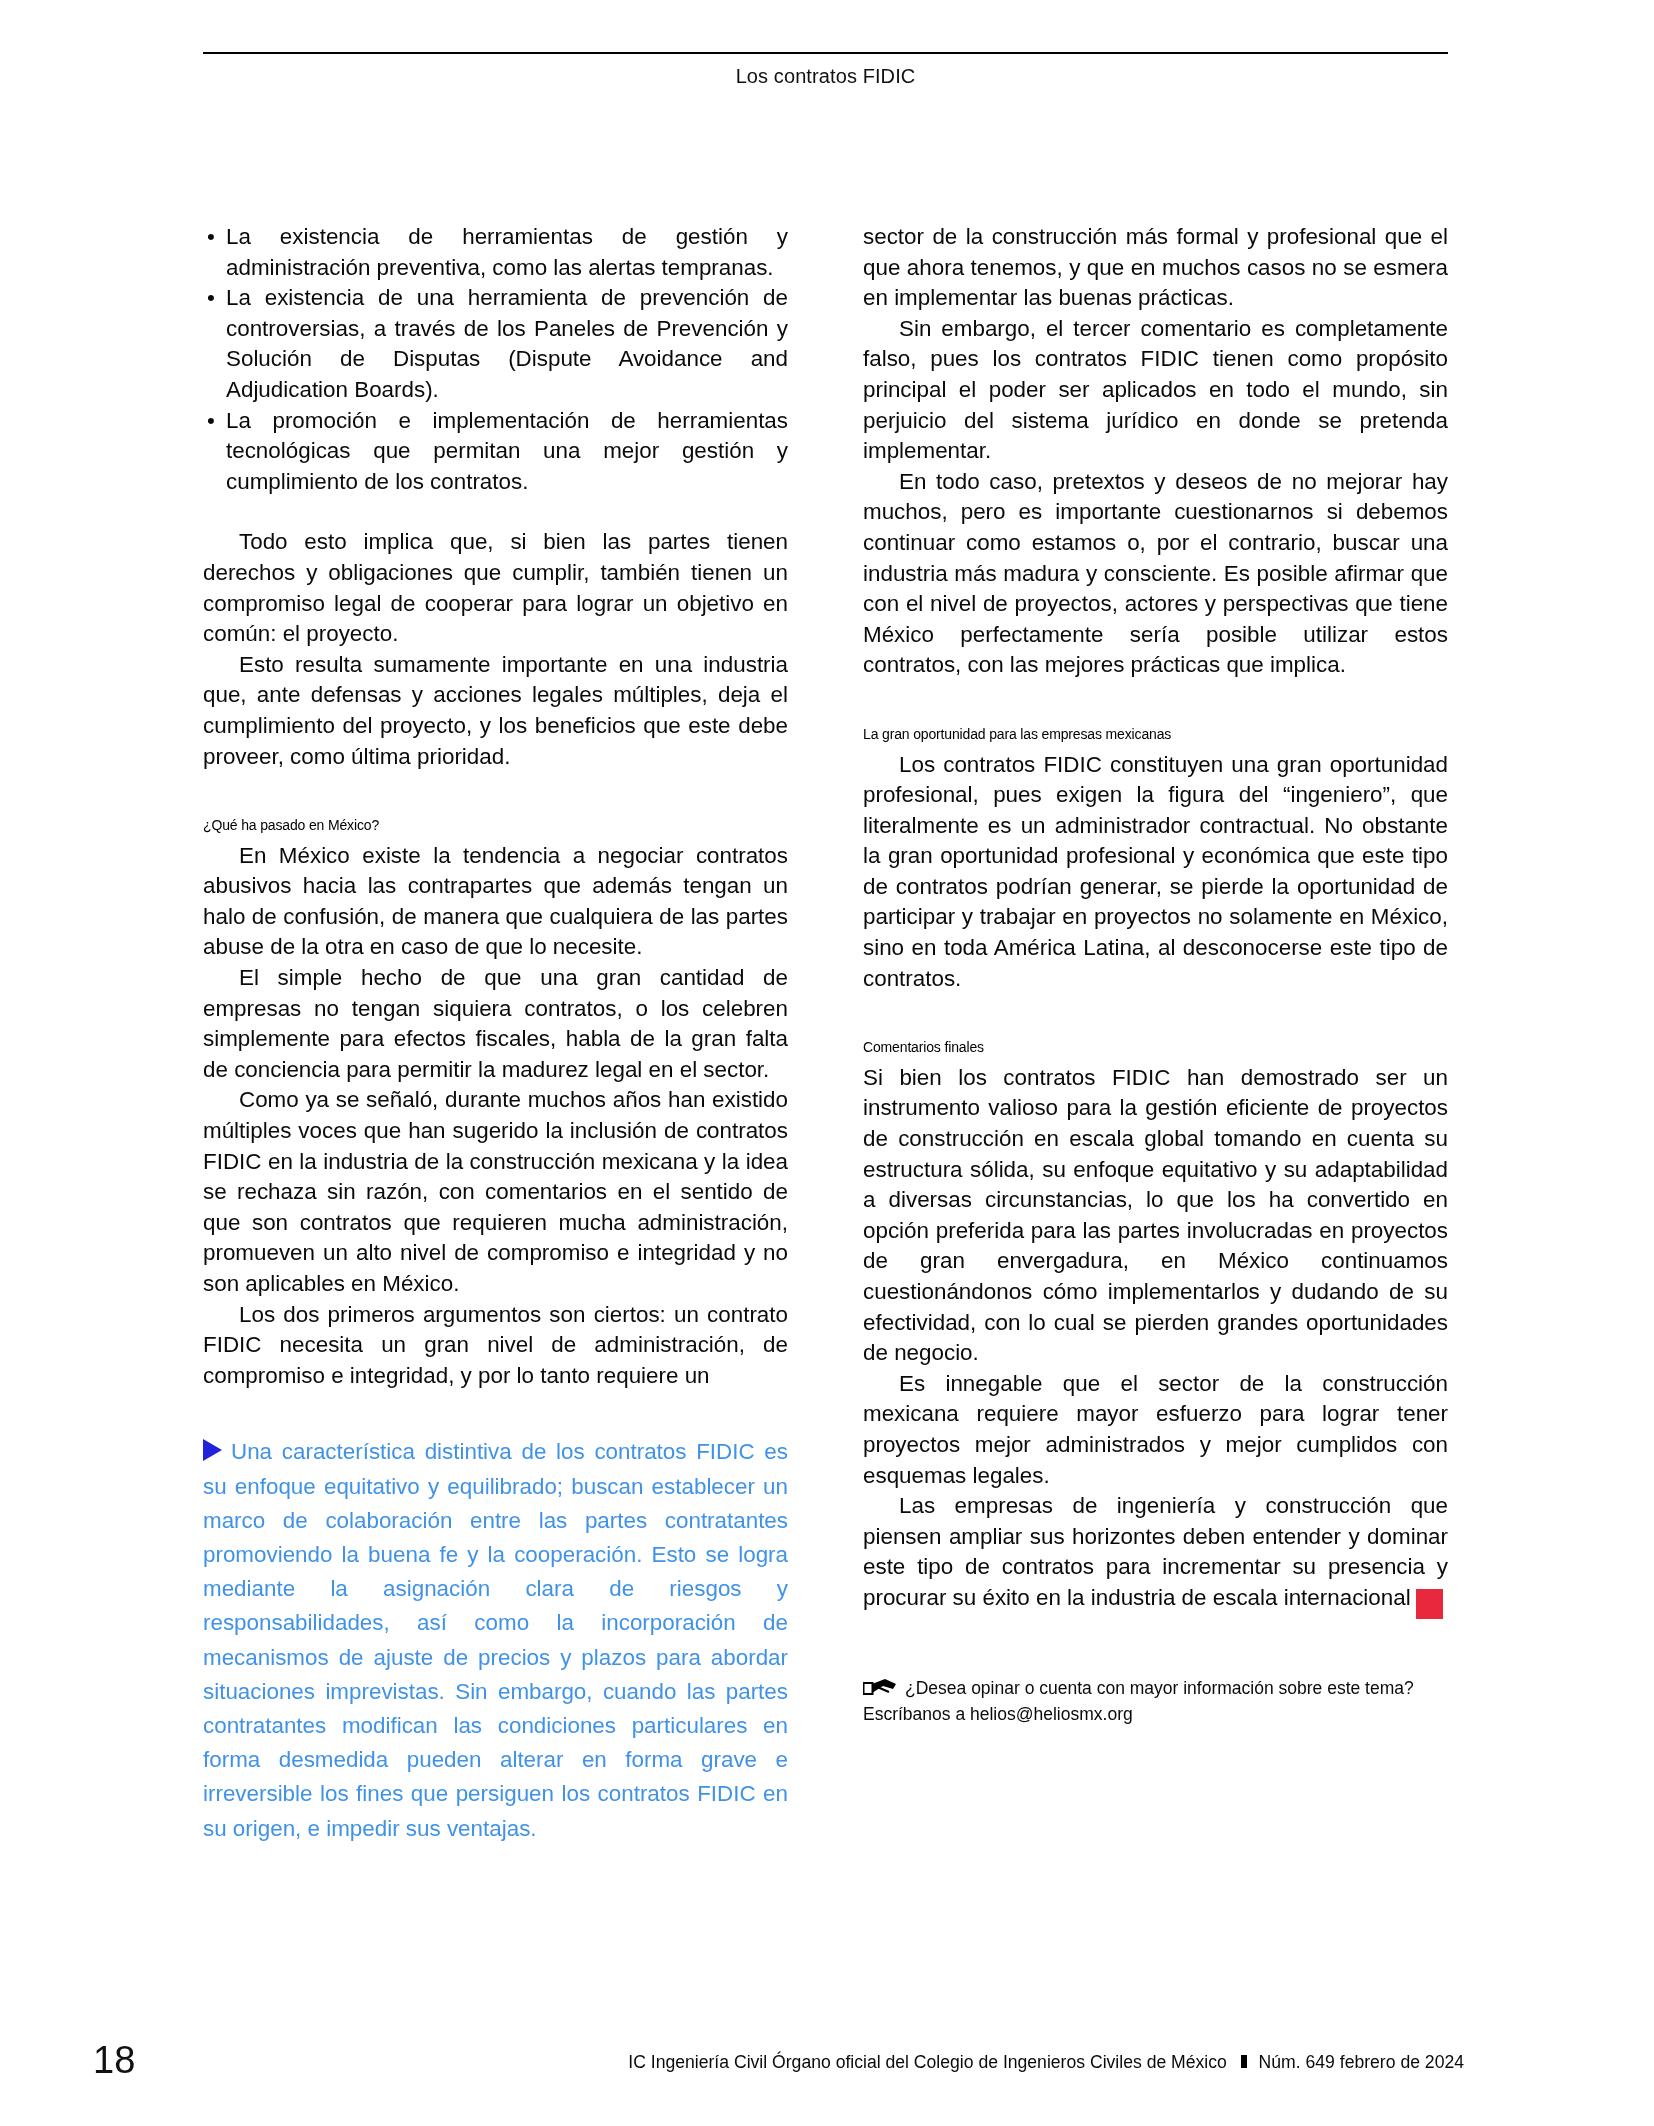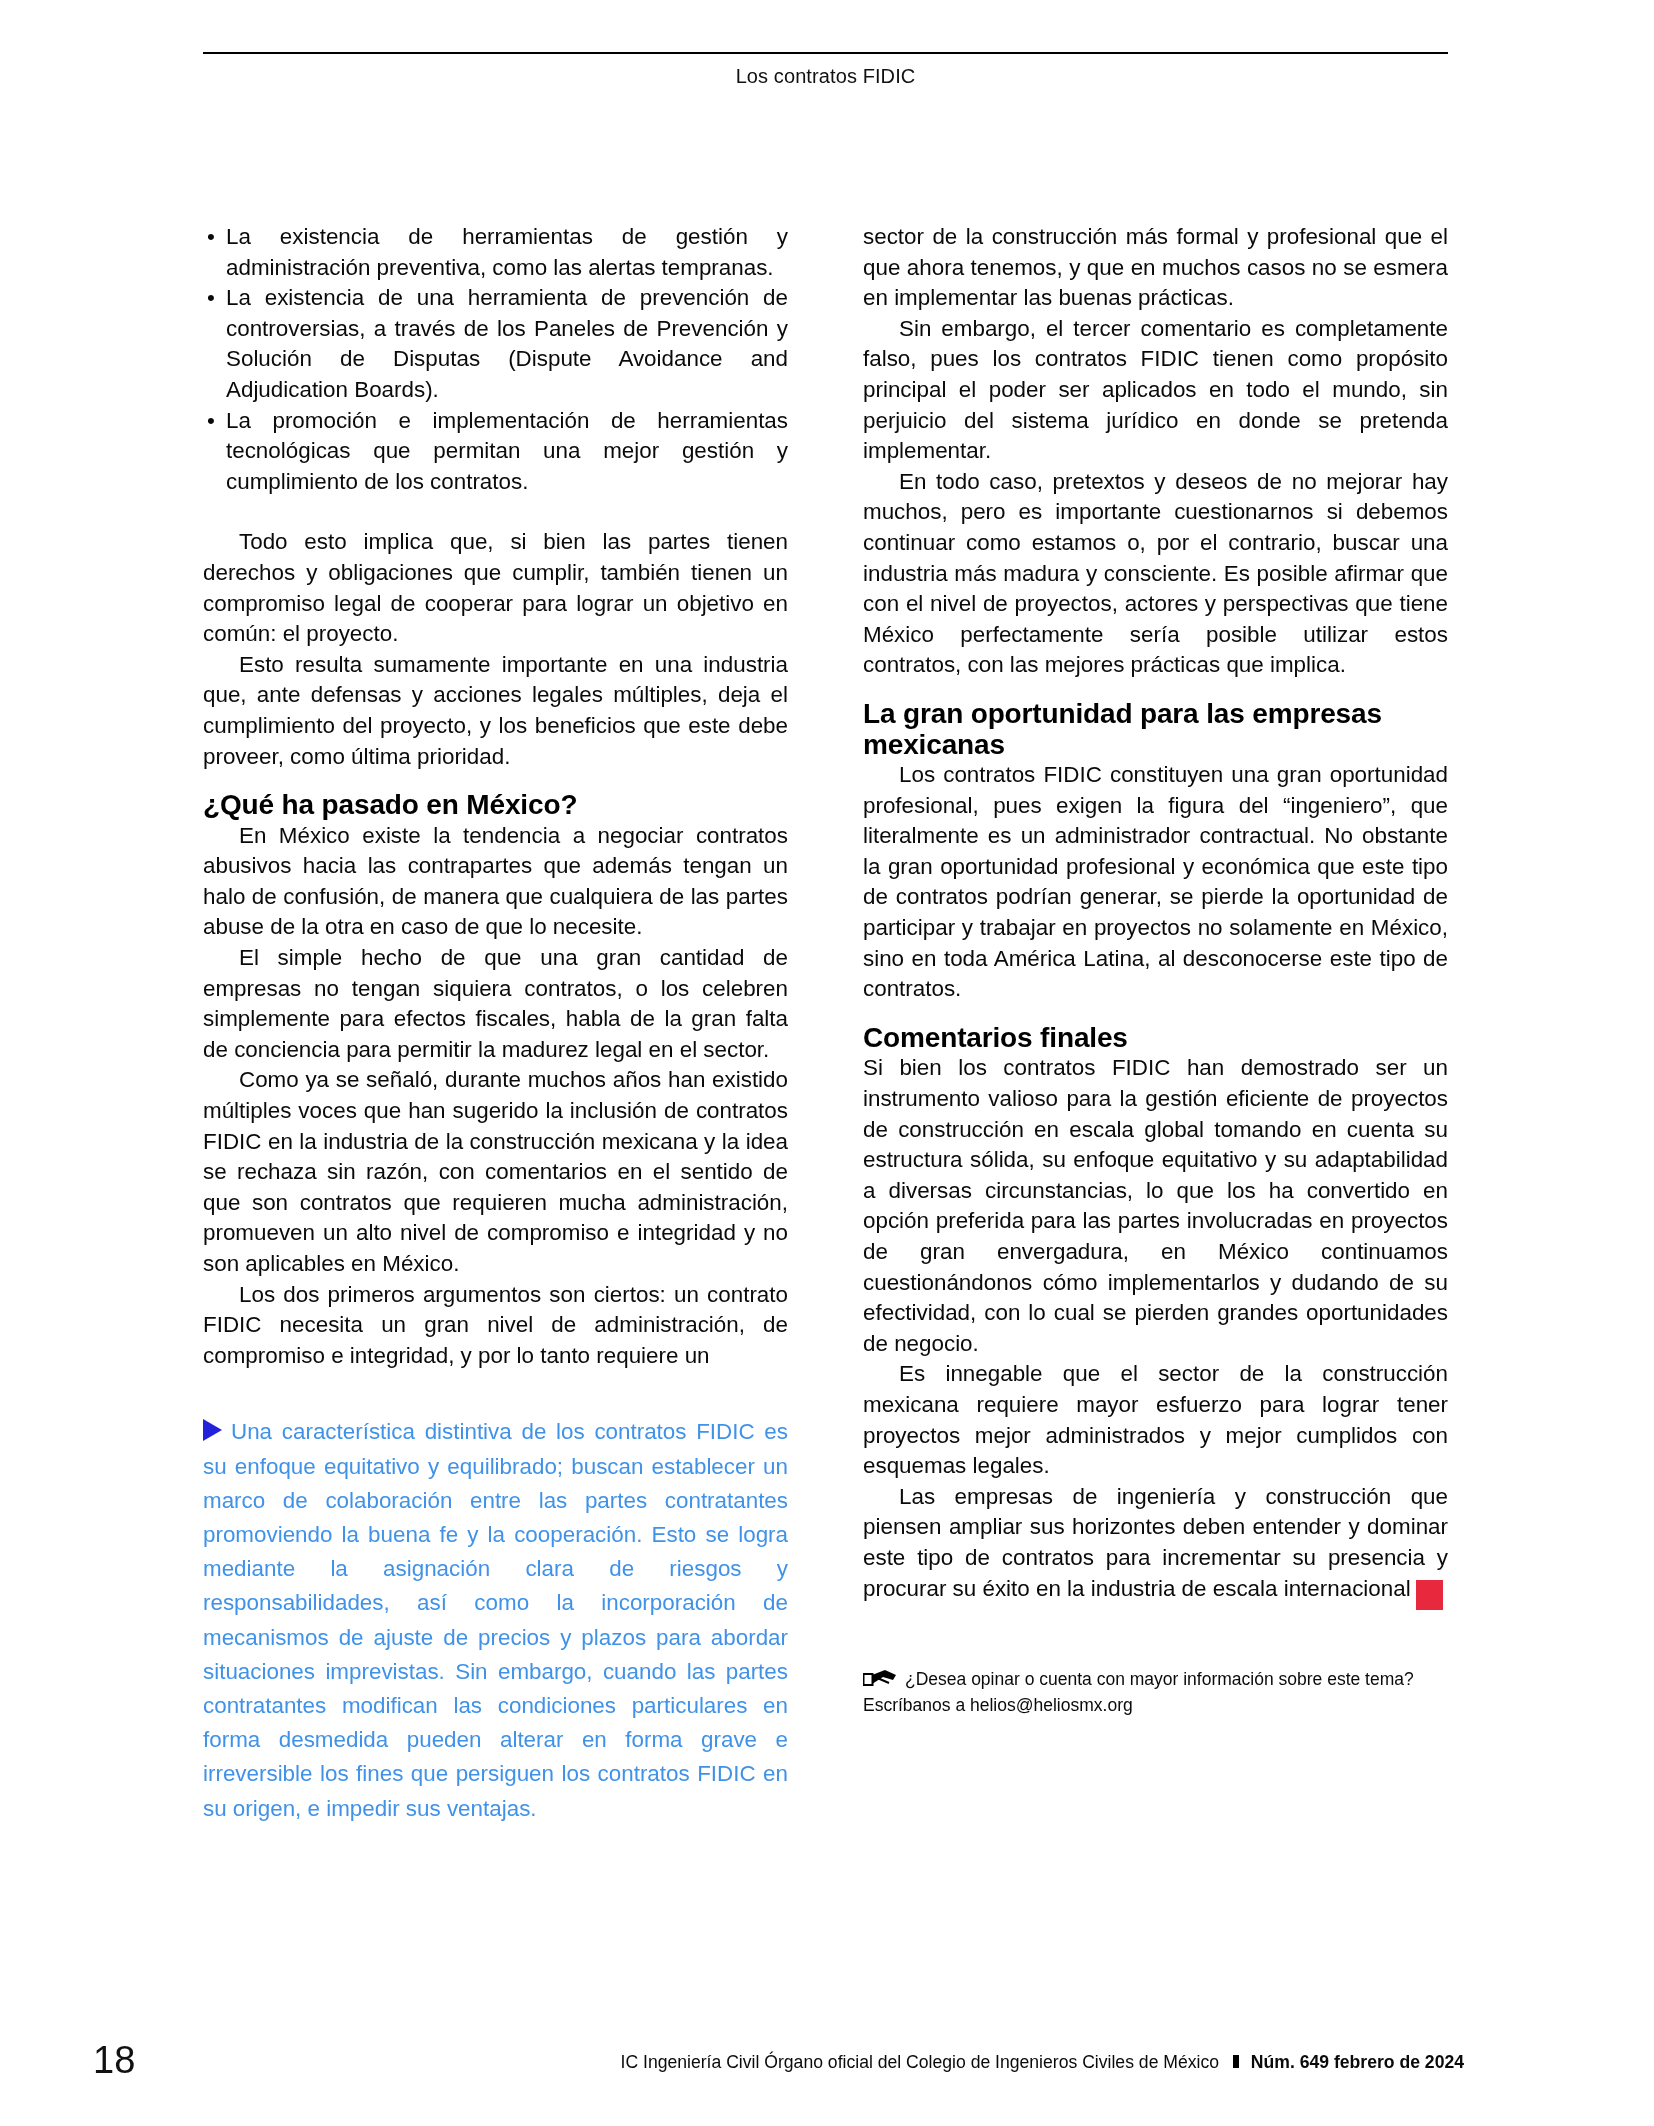--- a/index.html
+++ b/index.html
@@ -88,24 +88,24 @@
   }
   ul.bullets li .bullet-dot {
     position: absolute;
     left: 4px;
     top: 0;
     font-size: 22.4px;
     line-height: 30.6px;
   }
 
   h2.section-head {
-    margin: 18px 0 0 0;
-    font-size: 28px;
-    line-height: 30.6px;
-    font-weight: bold;
+    margin: 38px 0 0 0;
+    font-size: 14px;
+    line-height: 30.6px;
+    font-weight: normal;
     letter-spacing: -0.15px;
     color: #000000;
   }
 
   
   .pullquote {
     margin-top: 44px;
     font-size: 22.4px;
     line-height: 34.2px;
     text-align: justify;
@@ -184,21 +184,21 @@
   }
   .footer-line .brand { font-weight: normal; }
   .footer-line .sep {
     display: inline-block;
     width: 6px;
     height: 13px;
     background: #000000;
     margin: 0 7px 0 9px;
     vertical-align: 0px;
   }
-  .footer-line .issue { font-weight: bold; }
+  .footer-line .issue { font-weight: normal; }
 </style>
 </head>
 <body>
 
 <div class="page">
 
   <div class="running-head">
     <div class="rule"></div>
     <div class="rh-text">Los contratos FIDIC</div>
   </div>

